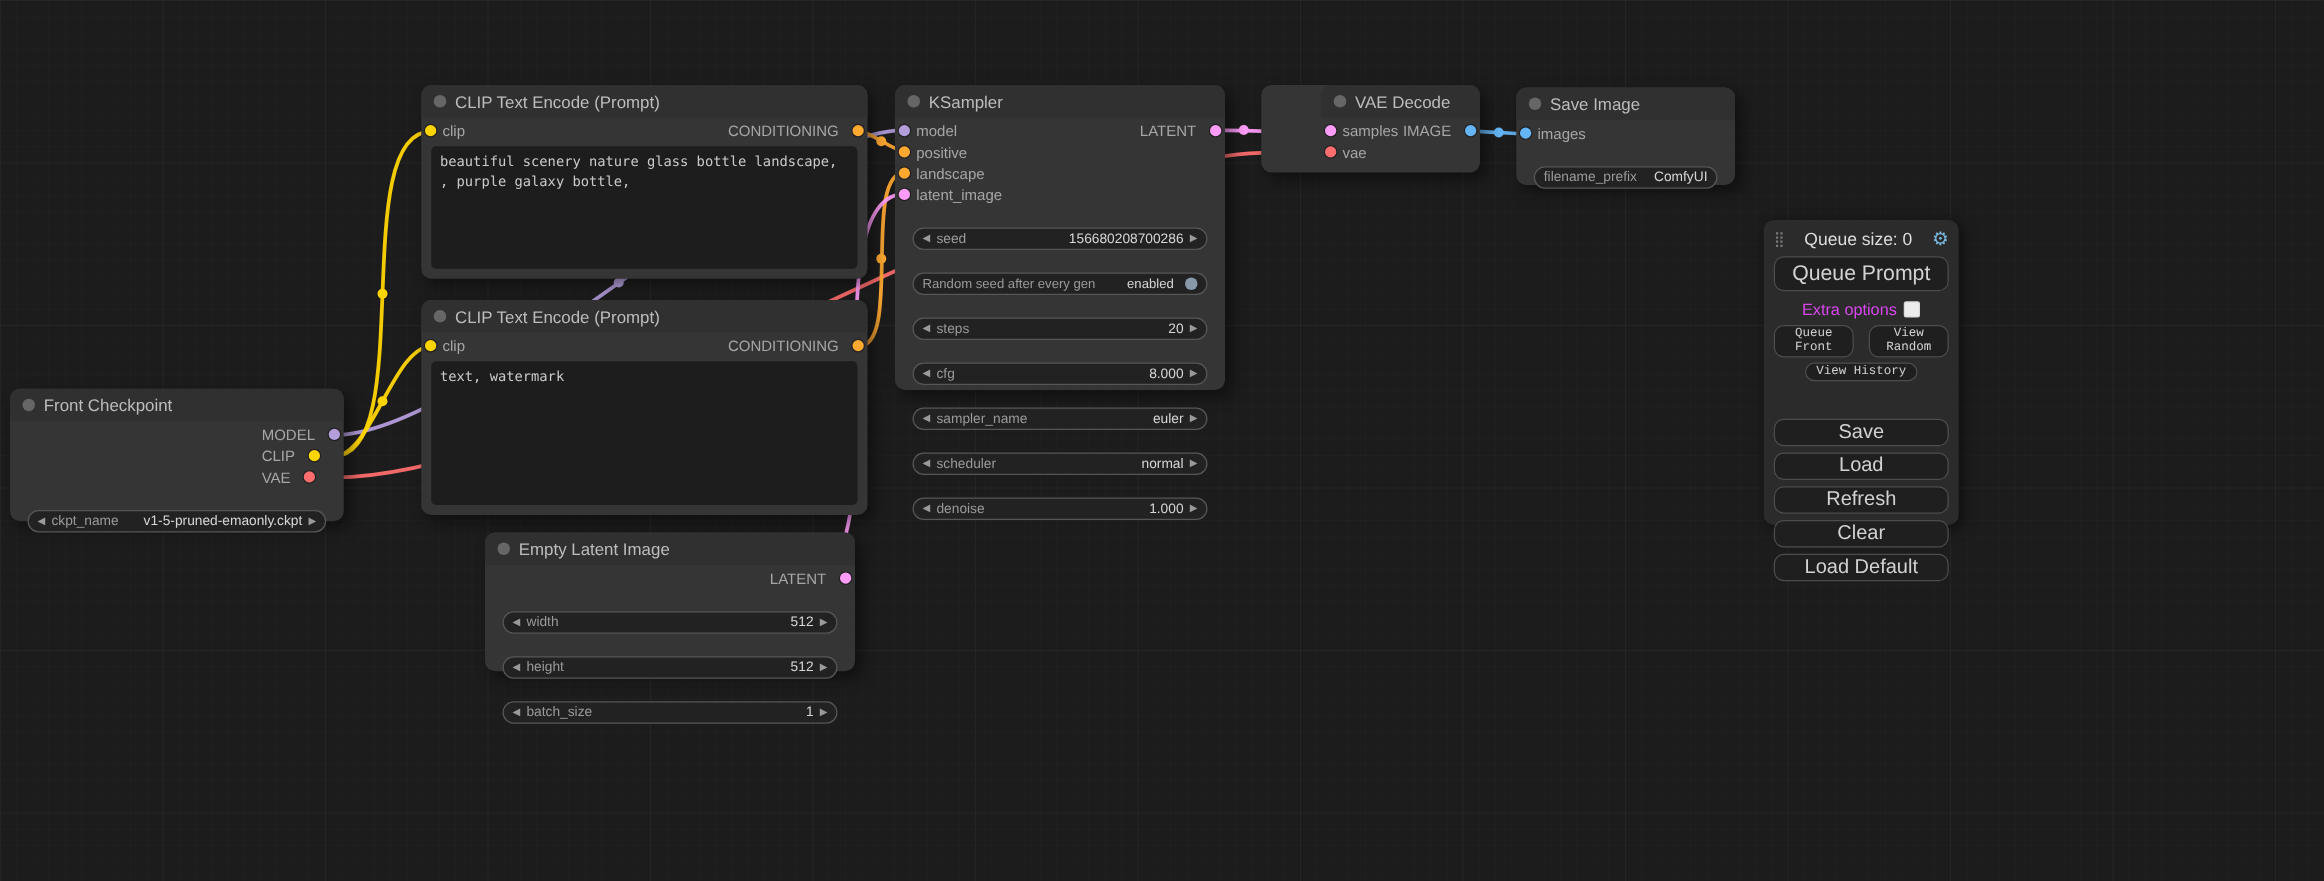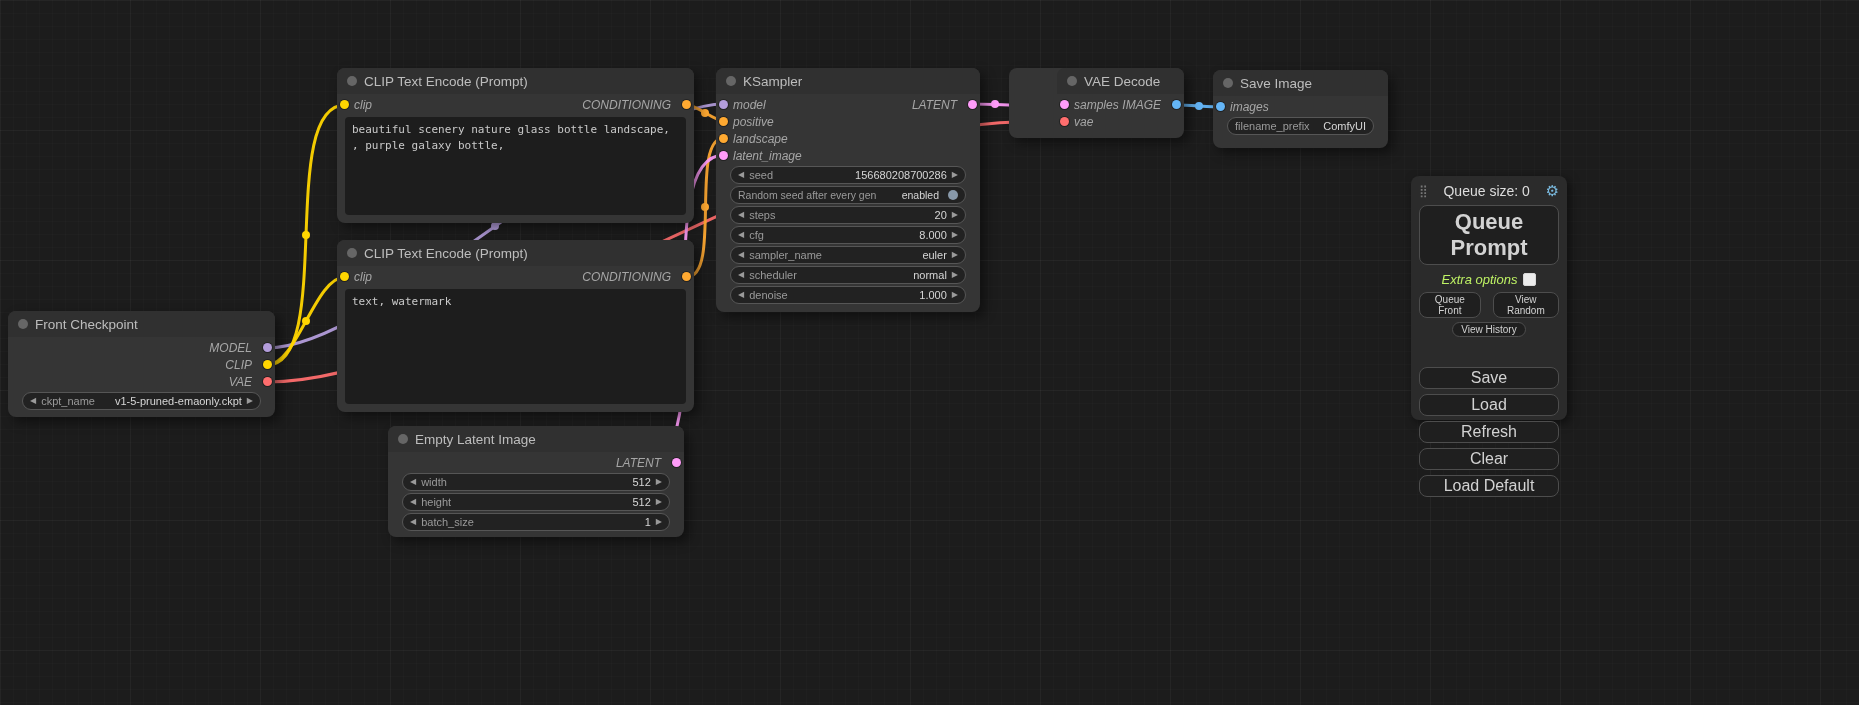--- a/index.html
+++ b/index.html
@@ -28,28 +28,28 @@
     color:#a6a6a6;box-sizing:border-box;
   }
   .ntitle{
     height:26px;flex:0 0 26px;display:flex;align-items:center;gap:7px;
     background:#303030;border-radius:8px 8px 0 0;padding:0 10px;
     font-size:13.5px;color:#bdbdbd;white-space:nowrap;
   }
   .tdot{width:10px;height:10px;border-radius:50%;background:#666;flex:0 0 auto;}
   .ports{display:flex;justify-content:space-between;padding-top:2px;}
   .ins,.outs{display:flex;flex-direction:column;}
-  .prow{height:17px;display:flex;align-items:center;gap:5px;font-size:12px;white-space:nowrap;font-style:italic;}
-  .outs .prow{justify-content:flex-end;gap:11px;}
+  .prow{height:17px;display:flex;align-items:center;gap:5px;font-size:12px;white-space:nowrap;}
+  .outs .prow{gap:11px;}
   .pdot{width:9px;height:9px;border-radius:50%;flex:0 0 auto;box-shadow:0 0 0 1px rgba(0,0,0,.35);}
   .ins .pdot{margin-left:3px;}
   .outs .pdot{margin-right:3px;}
 
   .widget{
-    height:18px;flex:0 0 18px;margin:2px 14px 0;background:#222;
+    height:18px;flex:0 0 18px;margin:18px 14px 0;background:#222;
     border:1px solid #565656;border-radius:10px;
     display:flex;align-items:center;gap:5px;padding:0 7px;
     font-size:11px;color:#9a9a9a;box-sizing:border-box;overflow:hidden;white-space:nowrap;
   }
   .widget.small{font-size:10.5px;}
   .wvalue{margin-left:auto;color:#d6d6d6;white-space:nowrap;}
   .arrow{font-size:8px;color:#9a9a9a;line-height:1;flex:0 0 auto;}
   .knob{width:10px;height:10px;border-radius:50%;margin-left:4px;flex:0 0 auto;}
 
   .prompt{
@@ -74,24 +74,24 @@
     padding:5px 8px;box-sizing:border-box;display:flex;flex-direction:column;color:#ccc;
   }
   .menu-header{display:flex;align-items:center;gap:5px;padding:1px 0 5px;}
   .drag-handle{color:#777;font-size:12px;cursor:grab;}
   .queue-size{flex:1;text-align:center;font-size:14px;color:#ddd;}
   .gear{color:#79b8dd;font-size:15px;cursor:pointer;}
   .menu-btn{
     background:#1f1f1f;border:1px solid #4d4d4d;border-radius:8px;
     color:#d2d2d2;font-family:inherit;cursor:pointer;
   }
-  .btn-primary{font-size:22px;padding:3px 0;width:100%;font-weight:bold;}
-  .extra-row{display:flex;align-items:center;justify-content:center;gap:6px;font-size:13px;color:#bef264;padding:7px 0 3px;font-style:italic;}
+  .btn-primary{font-size:17px;padding:3px 0;width:100%;}
+  .extra-row{display:flex;align-items:center;justify-content:center;gap:6px;font-size:13px;color:#d946ef;padding:7px 0 3px;}
   .checkbox{width:11px;height:11px;background:#ececec;border-radius:2px;border:1px solid #d9d9d9;cursor:pointer;}
-  .pill-row{display:flex;gap:12px;justify-content:center;padding:2px 0;}
+  .pill-row{display:flex;gap:12px;justify-content:center;padding:2px 0;font-family:Liberation Mono, monospace;}
   .pill{font-size:10px;padding:1px 8px;border-radius:8px;}
   .big-btns{display:flex;flex-direction:column;gap:5px;margin-top:28px;}
   .big-btn{font-size:16px;height:22px;}
 </style>
 </head>
 <body>
 
 <div id="canvas"></div>
 
 <svg id="wires" width="1859" height="705">

